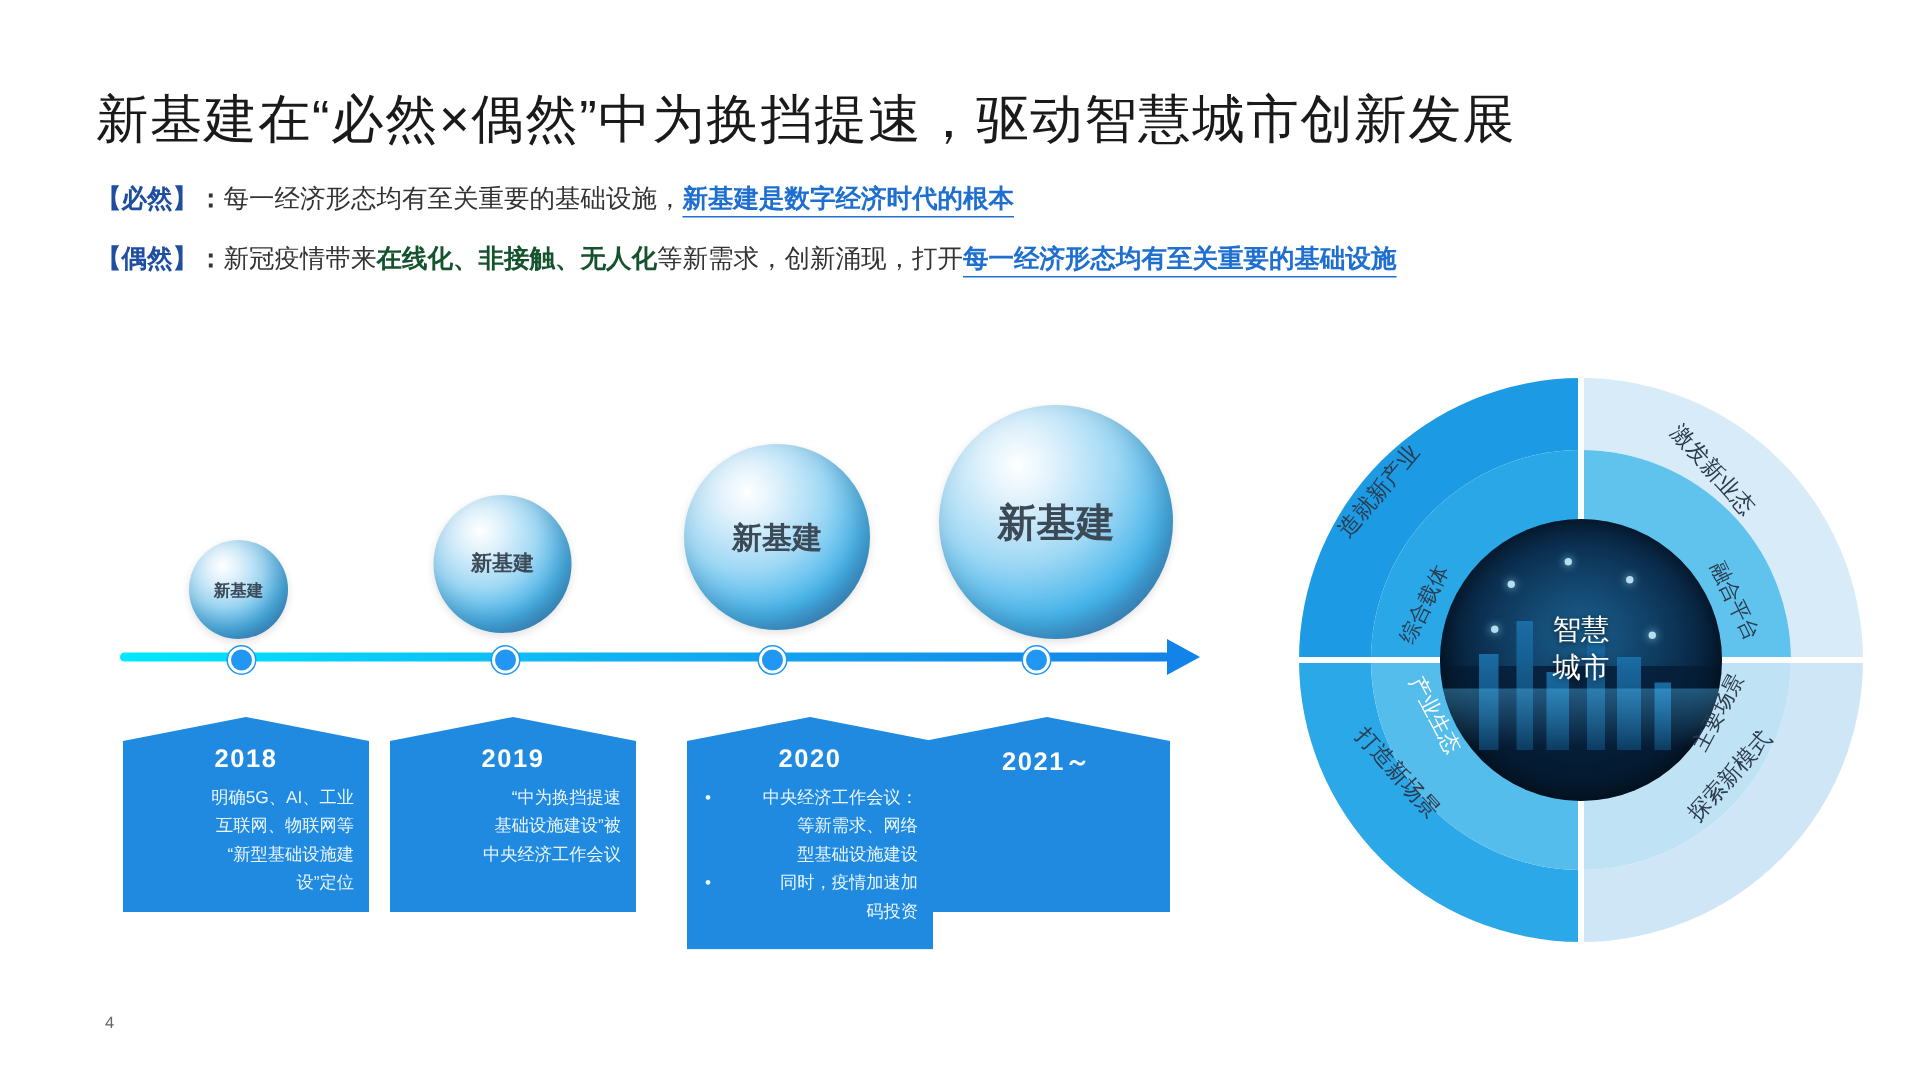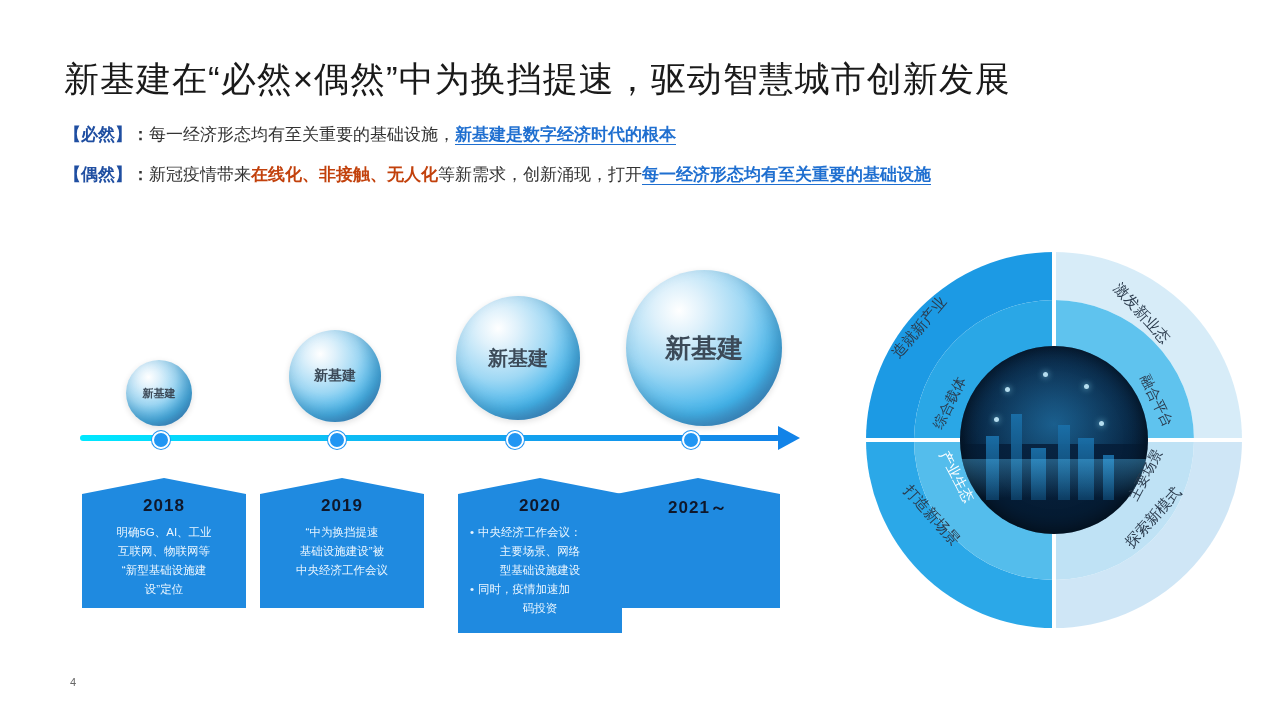--- a/index.html
+++ b/index.html
@@ -32,41 +32,42 @@
     font-weight: 400;
     margin-top: 24px;
   }
 
   
   .bullets {
     position: absolute;
     left: 64px;
     top: 120px;
     width: 1160px;
+    font-family: Liberation Mono, monospace;
   }
   .bline {
     font-size: 17px;
     line-height: 30px;
     white-space: nowrap;
     color: #333333;
     margin-bottom: 10px;
   }
   .tag {
     color: #1f4ea1;
     font-weight: bold;
   }
   .colon {
     color: #333;
     font-weight: bold;
   }
   .plain {
     color: #333333;
   }
   .hl-blue {
-    color: #c2410c;
+    color: #14532d;
     font-weight: bold;
   }
   .hl-blue-u {
     color: #1f6fd0;
     font-weight: bold;
     border-bottom: 1px solid #1f6fd0;
   }
 
   
   .timeline {
@@ -128,40 +129,40 @@
     background: #1f8ae0;
     clip-path: polygon(0 16px, 50% 0, 100% 16px, 100% 100%, 0 100%);
     color: #ffffff;
     padding: 18px 10px 12px 10px;
     box-sizing: border-box;
   }
   .card .year {
     text-align: center;
     font-size: 17px;
     font-weight: bold;
-    color: #0f172a;
+    color: #ffffff;
     margin-bottom: 8px;
     letter-spacing: 1px;
   }
   .card ul {
     margin: 0;
     padding: 0;
     list-style: none;
   }
   .card li {
     font-size: 11.5px;
     line-height: 17px;
-    text-align: center;
+    text-align: right;
     color: #eaf6ff;
     margin-bottom: 2px;
   }
   .card li.bulleted {
     position: relative;
     padding-left: 10px;
-    text-align: left;
+    text-align: right;
   }
   .card li.bulleted::before {
     content: "•";
     position: absolute;
     left: 2px;
     top: 0;
     color: #eaf6ff;
   }
 
   
@@ -345,21 +346,21 @@
         <li>“中为换挡提速</li>
         <li>基础设施建设”被</li>
         <li>中央经济工作会议</li>
       </ul>
     </div>
 
     <div class="card" style="left:394px; top:228px; height:155px;">
       <div class="year">2020</div>
       <ul>
         <li class="bulleted">中央经济工作会议：</li>
-        <li>主要场景、网络</li>
+        <li>等新需求、网络</li>
         <li>型基础设施建设</li>
         <li class="bulleted">同时，疫情加速加</li>
         <li>码投资</li>
       </ul>
     </div>
 
     <div class="card" style="left:552px; top:228px; height:130px;">
       <div class="year">2021～</div>
     </div>
 
@@ -389,20 +390,24 @@
         <div class="b" style="left:52%;  width:12px; height:40%;"></div>
         <div class="b" style="left:63%;  width:16px; height:33%;"></div>
         <div class="b" style="left:76%;  width:11px; height:24%;"></div>
         <div class="glow"></div>
         <div class="dotnode" style="left:24%; top:22%;"></div>
         <div class="dotnode" style="left:44%; top:14%;"></div>
         <div class="dotnode" style="left:66%; top:20%;"></div>
         <div class="dotnode" style="left:18%; top:38%;"></div>
         <div class="dotnode" style="left:74%; top:40%;"></div>
       </div>
+      <div class="center-label">
+        <div>智慧</div>
+        <div>城市</div>
+      </div>
     </div>
 
     <div class="ring-label" style="left:16px; top:66px; transform:rotate(-50deg);">造就新产业</div>
     <div class="ring-label" style="left:238px; top:52px; transform:rotate(48deg);">激发新业态</div>
     <div class="ring-label" style="left:250px; top:256px; transform:rotate(-48deg);">探索新模式</div>
     <div class="ring-label" style="left:28px; top:254px; transform:rotate(48deg);">打造新场景</div>
 
     <div class="ring-label inner" style="left:56px; top:142px; transform:rotate(-64deg);">综合载体</div>
     <div class="ring-label inner" style="left:262px; top:140px; transform:rotate(64deg);">融合平台</div>
     <div class="ring-label inner" style="left:252px; top:214px; transform:rotate(-62deg);">主要场景</div>

